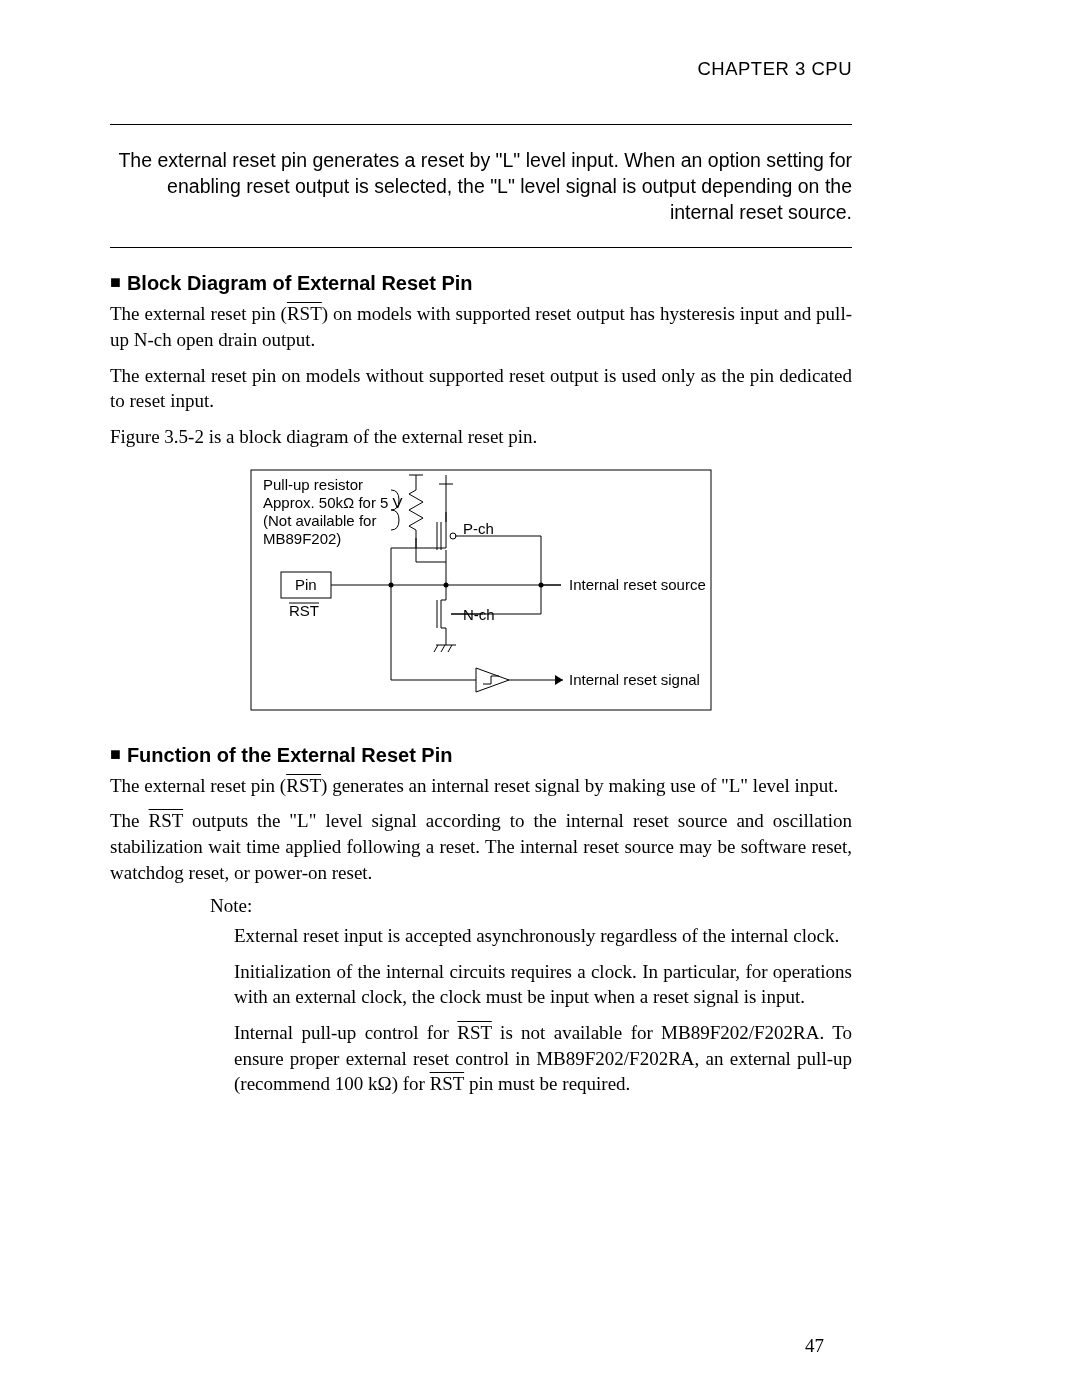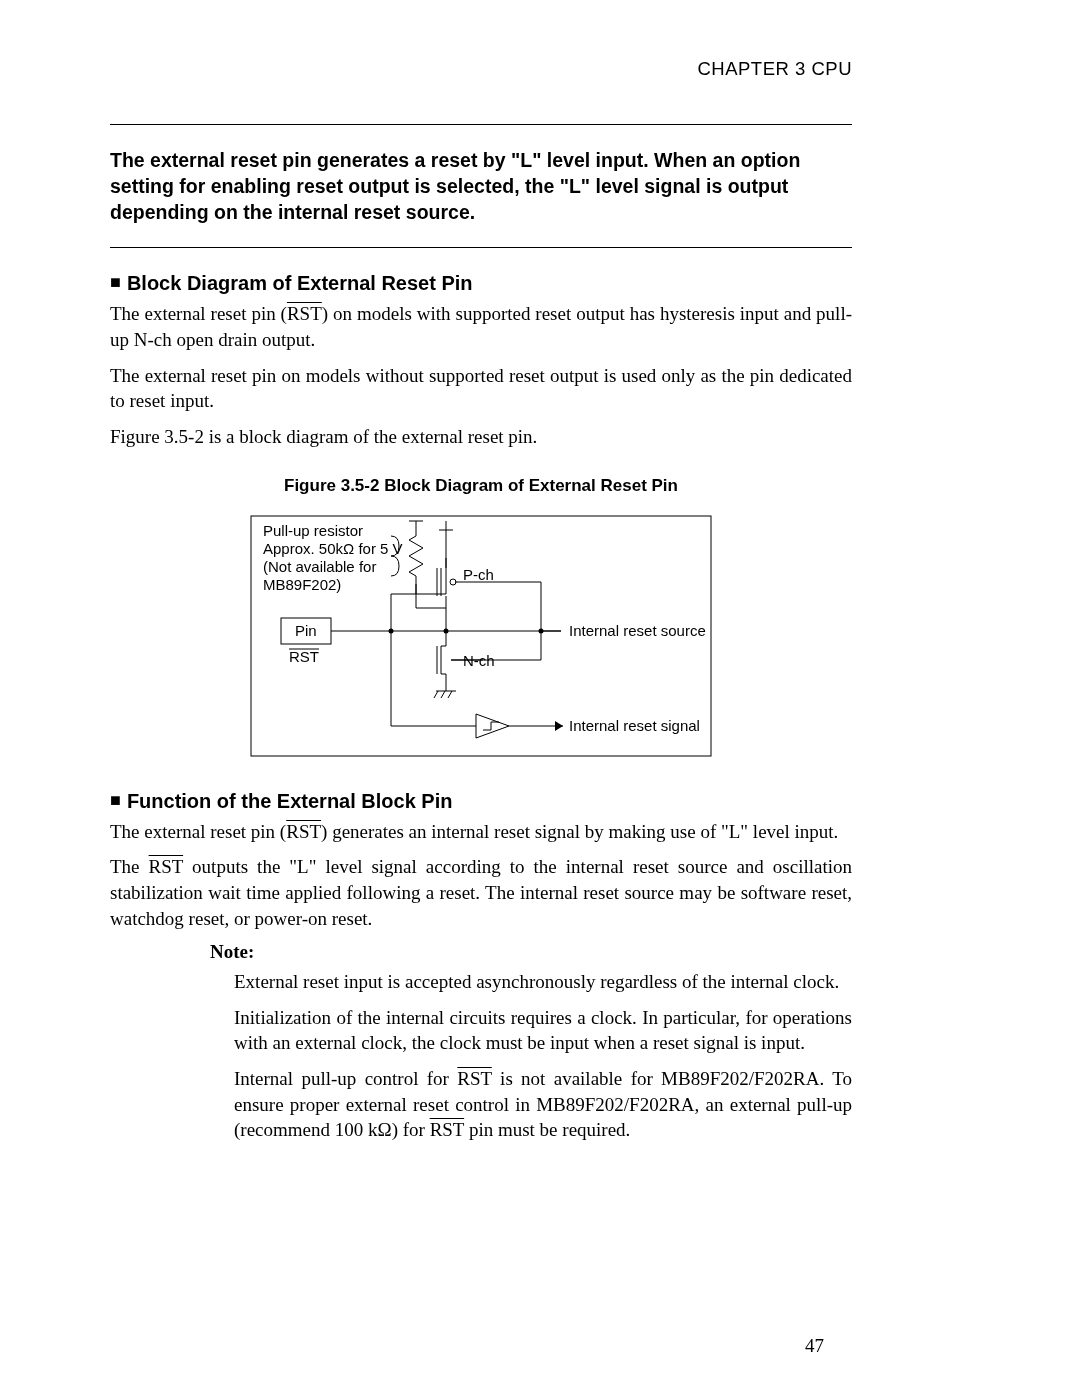--- a/index.html
+++ b/index.html
@@ -33,24 +33,25 @@
     display: inline-block;
     width: 92px;
   }
   hr.rule {
     border: none;
     border-top: 1px solid #000;
     margin: 0;
   }
   .abstract {
     font-family: Arial, Helvetica, sans-serif;
-    font-weight: bold;
+    font-weight: normal;
     font-size: 19.5px;
     line-height: 1.34;
     margin: 22px 0 22px 0;
+    text-align: right;
   }
   .subhead {
     font-family: Arial, Helvetica, sans-serif;
     font-weight: bold;
     font-size: 20px;
     margin: 24px 0 6px 0;
   }
   .subhead .sq {
     font-size: 18px;
     display: inline-block;
@@ -68,21 +69,21 @@
     text-decoration-thickness: 1px;
   }
   .fig-caption {
     font-family: Arial, Helvetica, sans-serif;
     font-weight: bold;
     font-size: 17px;
     text-align: center;
     margin: 26px 0 10px 0;
   }
   .note-head {
-    font-weight: bold;
+    font-weight: normal;
     font-size: 19px;
     margin: 6px 0 6px 100px;
   }
   .notelist {
     margin-left: 124px;
     font-size: 19px;
     line-height: 1.35;
     text-align: justify;
   }
   .notelist p { margin: 0 0 10px 0; }
@@ -125,21 +126,20 @@
   </div>
 
   <div class="bodytext">
     <p>
       <span>The external reset pin (</span><span class="overline">RST</span><span>) on models with supported reset output has hysteresis input and pull-up N-ch open drain output.</span>
     </p>
     <p>The external reset pin on models without supported reset output is used only as the pin dedicated to reset input.</p>
     <p>Figure 3.5-2 is a block diagram of the external reset pin.</p>
   </div>
 
-  <div class="fig-caption">Figure 3.5-2  Block Diagram of External Reset Pin</div>
 
   <div class="diagram-wrap">
     <svg class="diagram" viewBox="0 0 480 260" width="480" height="260">
 
       <rect x="10" y="10" width="460" height="240" class="thin"></rect>
 
       <text x="22" y="30">Pull-up resistor</text>
       <text x="22" y="48">Approx. 50kΩ for 5 V</text>
       <text x="22" y="66">(Not available for</text>
       <text x="22" y="84">MB89F202)</text>
@@ -217,21 +217,21 @@
 
       <path class="thin" d="M242,224 h8 v-8 h8"></path>
 
       <line x1="268" y1="220" x2="322" y2="220" class="thin"></line>
       <polygon points="322,220 314,215 314,225" class="fill"></polygon>
       <text x="328" y="225">Internal reset signal</text>
     </svg>
   </div>
 
   <div class="subhead">
-    <span class="sq">■</span><span>Function of the External Block Pin</span>
+    <span class="sq">■</span><span>Function of the External Reset Pin</span>
   </div>
 
   <div class="bodytext">
     <p>
       <span>The external reset pin (</span><span class="overline">RST</span><span>) generates an internal reset signal by making use of "L" level input.</span>
     </p>
     <p>
       <span>The </span><span class="overline">RST</span><span> outputs the "L" level signal according to the internal reset source and oscillation stabilization wait time applied following a reset. The internal reset source may be software reset, watchdog reset, or power-on reset.</span>
     </p>
   </div>

